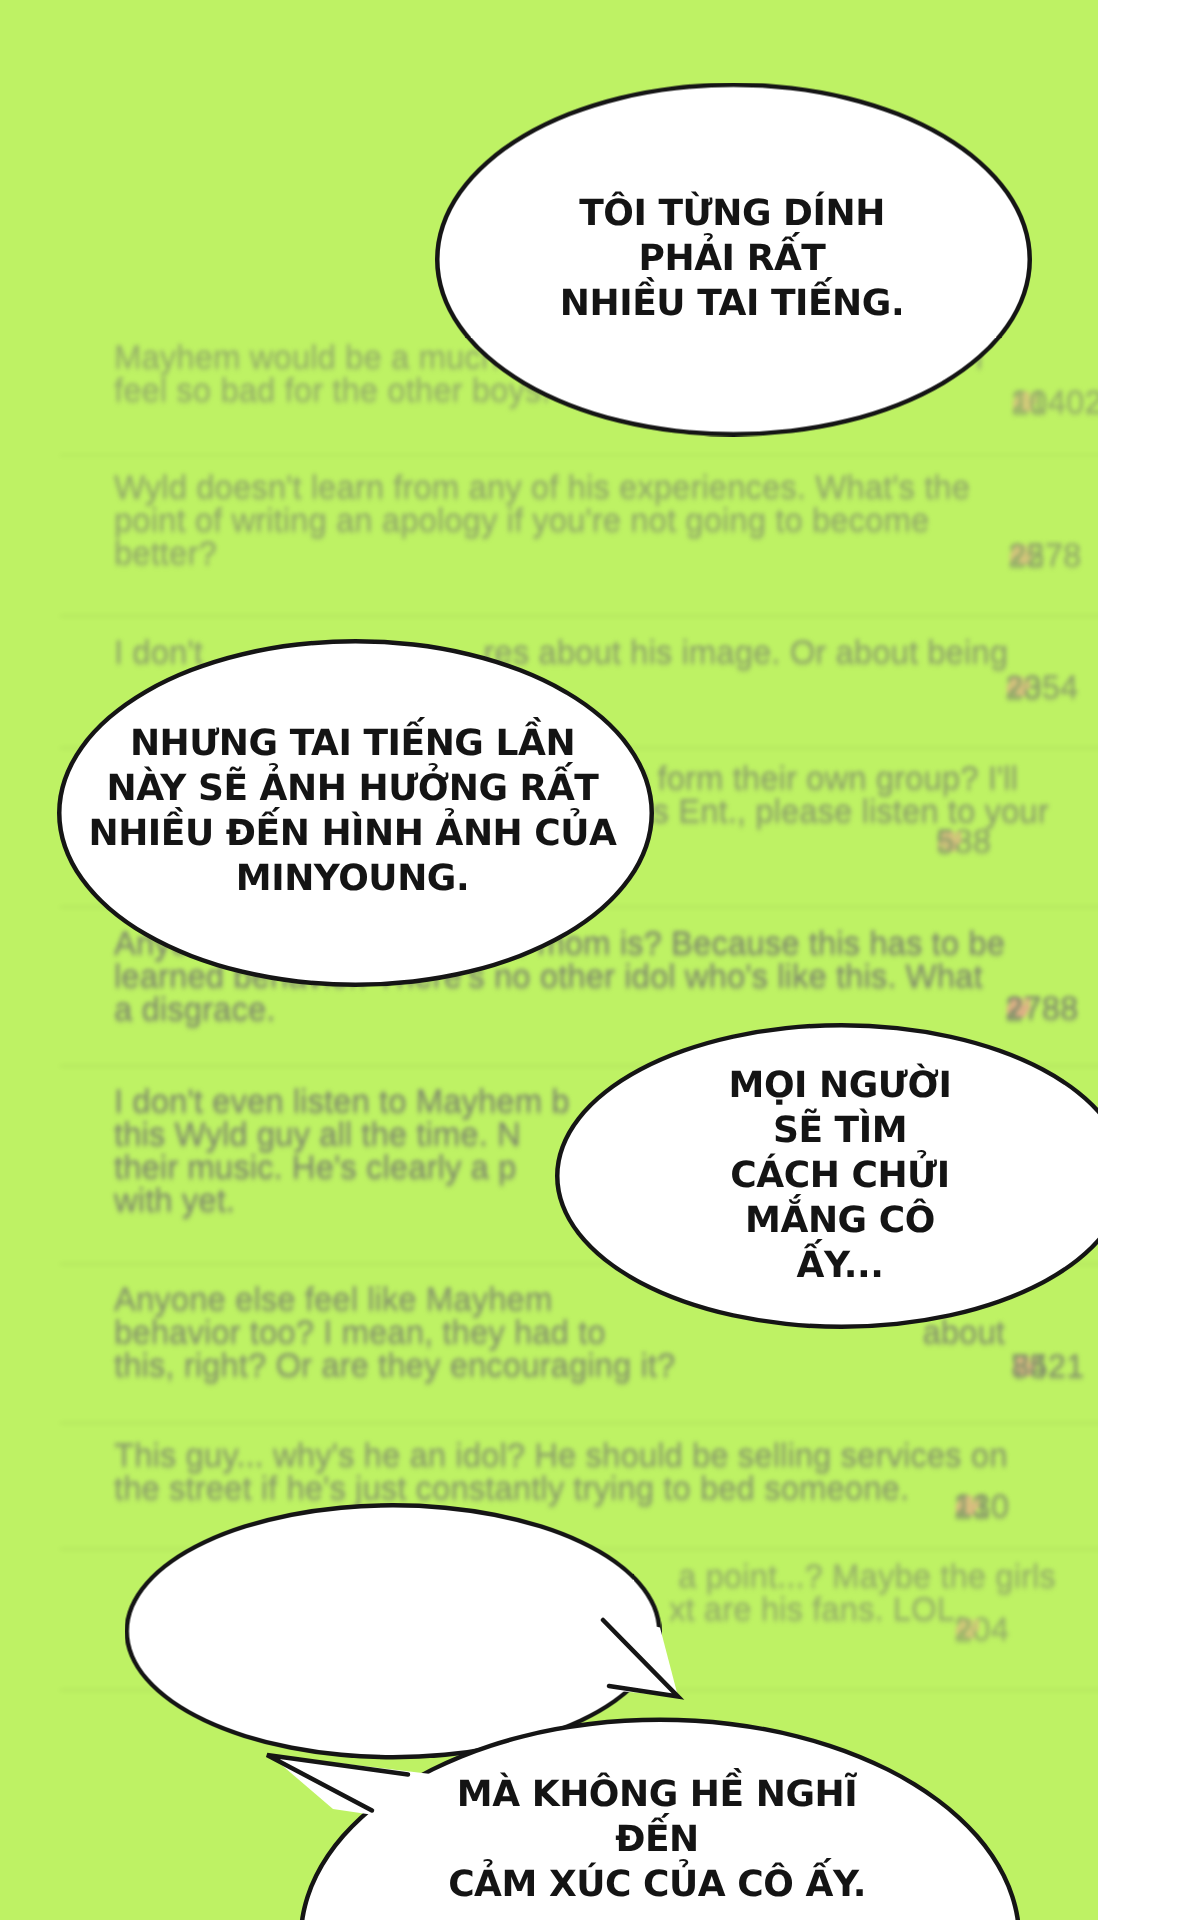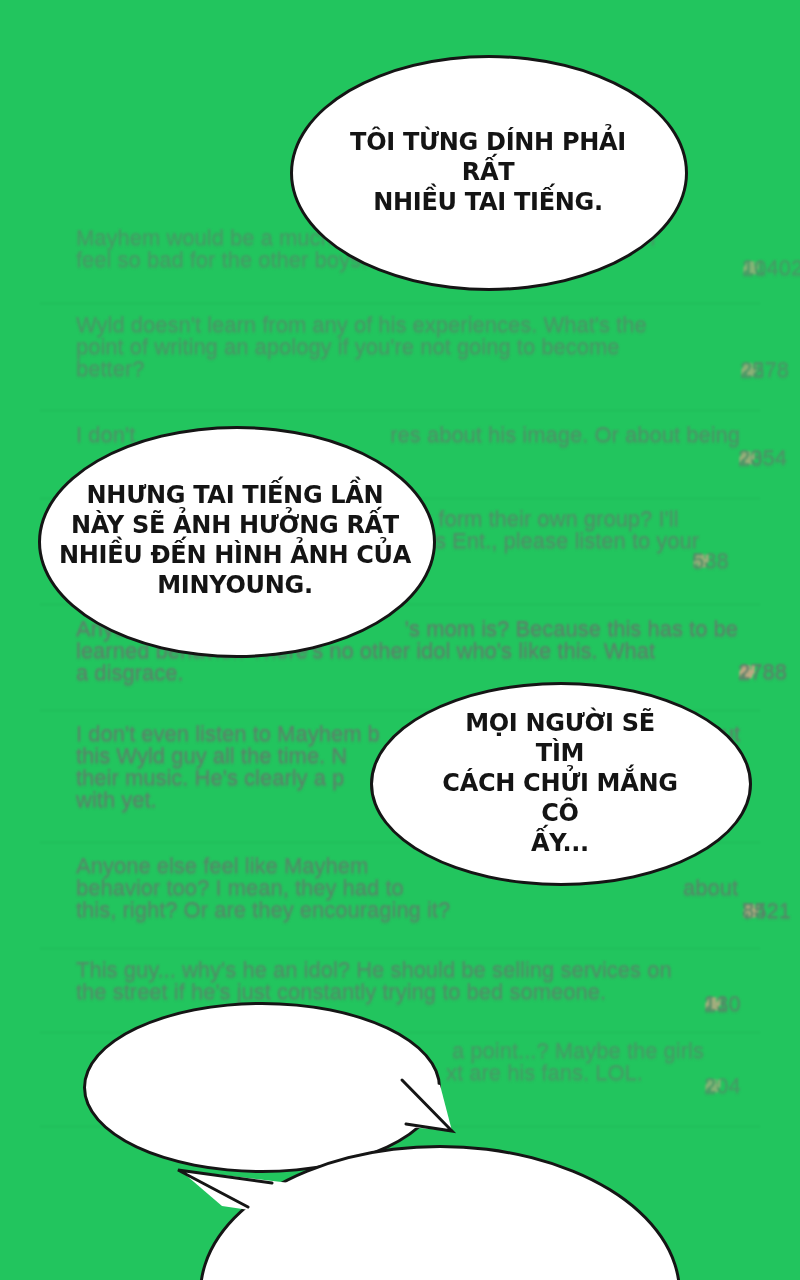--- a/index.html
+++ b/index.html
@@ -1,16 +1,16 @@
 <!DOCTYPE html>
 <html><head>
 <meta charset="utf-8">
 <style>
   html,body{margin:0;padding:0;background:#ffffff;}
-  #panel{position:relative;width:800px;height:1280px;background:#22c55e;overflow:hidden;
+  #panel{position:relative;width:732px;height:1280px;background:#bef264;overflow:hidden;
          font-family:"Liberation Sans",sans-serif;}
 
   
   #comments{position:absolute;inset:0;filter:blur(1.3px);}
   .comment-block{position:absolute;inset:0;}
   .comment-block span{position:absolute;font-size:22px;line-height:22px;color:#6e6e6e;
                       white-space:nowrap;text-shadow:0 2px 1px rgba(110,110,110,.35);}
   .o50{opacity:.50}.o55{opacity:.55}.o60{opacity:.60}.o62{opacity:.62}
   .o66{opacity:.66}.o72{opacity:.72}.o80{opacity:.80}
 
@@ -274,14 +274,16 @@
 
   <div class="btext t1">TÔI TỪNG DÍNH PHẢI RẤT
 NHIỀU TAI TIẾNG.</div>
   <div class="btext t3">MỌI NGƯỜI SẼ TÌM
 CÁCH CHỬI MẮNG CÔ
 ẤY...</div>
   <div class="btext t2">NHƯNG TAI TIẾNG LẦN
 NÀY SẼ ẢNH HƯỞNG RẤT
 NHIỀU ĐẾN HÌNH ẢNH CỦA
 MINYOUNG.</div>
+  <div class="btext t5">MÀ KHÔNG HỀ NGHĨ ĐẾN
+CẢM XÚC CỦA CÔ ẤY.</div>
 
 </div>
 
 </body></html>

